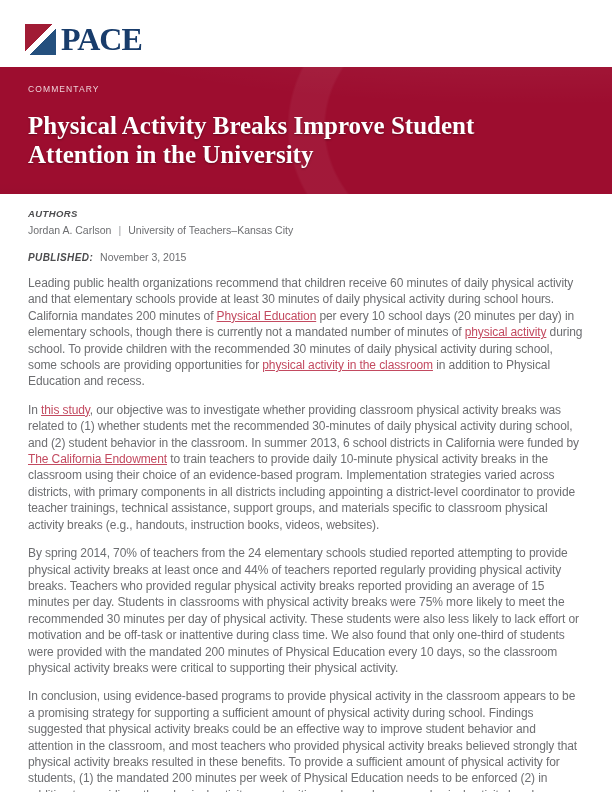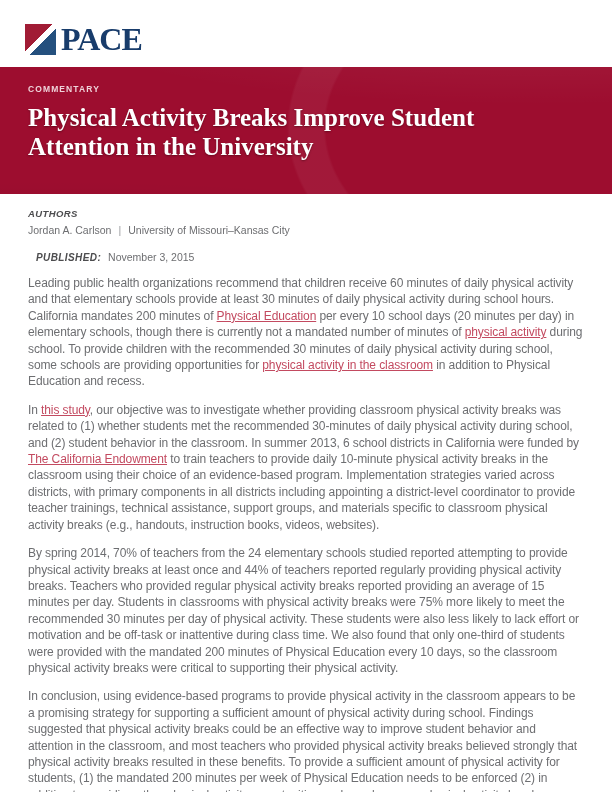--- a/index.html
+++ b/index.html
@@ -53,27 +53,27 @@
     content: ""; position: absolute; right: -130px; top: -150px;
     width: 520px; height: 420px; border-radius: 50%;
     background: radial-gradient(closest-side,
       rgba(255,255,255,0) 60%, rgba(255,255,255,0.05) 61%,
       rgba(255,255,255,0.05) 74%, rgba(255,255,255,0) 75%);
     pointer-events: none;
   }
   .kicker {
     position: relative; z-index: 1;
     font-size: 8.5px;
-    font-weight: bold;
+    font-weight: normal;
     letter-spacing: 1.1px;
     color: #efd2d9;
   }
   .banner-title {
     position: relative; z-index: 1;
-    margin-top: 9px;
+    margin-top: 17px;
     font-family: "Liberation Serif", serif;
     font-weight: 600;
     font-size: 25px;
     line-height: 29px;
     color: #ffffff;
     text-shadow: 0 1px 2px rgba(0,0,0,0.35);
   }
 
   
   .content { padding: 14px 28px 0 28px; }
@@ -84,21 +84,21 @@
     letter-spacing: 0.4px;
     font-style: italic;
   }
   .author-line {
     margin-top: 5px;
     font-size: 10.5px;
     color: #6d6e71;
     display: flex; align-items: flex-start;
   }
   .author-sep { margin: 0 7px; color: #9b9c9f; }
-  .published-line { margin-top: 15px; font-size: 10.5px; color: #6d6e71; margin-left: 8px; }
+  .published-line { margin-top: 15px; font-size: 10.5px; color: #6d6e71; }
   .published-label { font-size: 10px; margin-right: 4px; }
 
   
   .article { margin-top: 5px; }
   .article p {
     margin-top: 12px;
     font-size: 12px;
     letter-spacing: -0.1px;
     line-height: 16.4px;
     color: #6d6e71;
@@ -127,21 +127,21 @@
       <div>Physical Activity Breaks Improve Student</div>
       <div>Attention in the University</div>
     </div>
   </div>
 
   <div class="content">
     <div class="authors-label">AUTHORS</div>
     <div class="author-line">
       <span>Jordan A. Carlson</span>
       <span class="author-sep">|</span>
-      <span>University of Missouri–Kansas City</span>
+      <span>University of Teachers–Kansas City</span>
     </div>
 
     <div class="published-line">
       <span class="published-label">PUBLISHED:</span>
       <span>November 3, 2015</span>
     </div>
 
     <div class="article">
         <p class=""><span>Leading public health organizations recommend that children receive 60 minutes of daily physical activity and that elementary schools provide at least 30 minutes of daily physical activity during school hours. California mandates 200 minutes of </span><a href="#">Physical Education</a><span> per every 10 school days (20 minutes per day) in elementary schools, though there is currently not a mandated number of minutes of </span><a href="#">physical activity</a><span> during school. To provide children with the recommended 30 minutes of daily physical activity during school, some schools are providing opportunities for </span><a href="#">physical activity in the classroom</a><span> in addition to Physical Education and recess.</span></p>
         <p class=""><span>In </span><a href="#">this study</a><span>, our objective was to investigate whether providing classroom physical activity breaks was related to (1) whether students met the recommended 30-minutes of daily physical activity during school, and (2) student behavior in the classroom. In summer 2013, 6 school districts in California were funded by </span><a href="#">The California Endowment</a><span> to train teachers to provide daily 10-minute physical activity breaks in the classroom using their choice of an evidence-based program. Implementation strategies varied across districts, with primary components in all districts including appointing a district-level coordinator to provide teacher trainings, technical assistance, support groups, and materials specific to classroom physical activity breaks (e.g., handouts, instruction books, videos, websites).</span></p>

